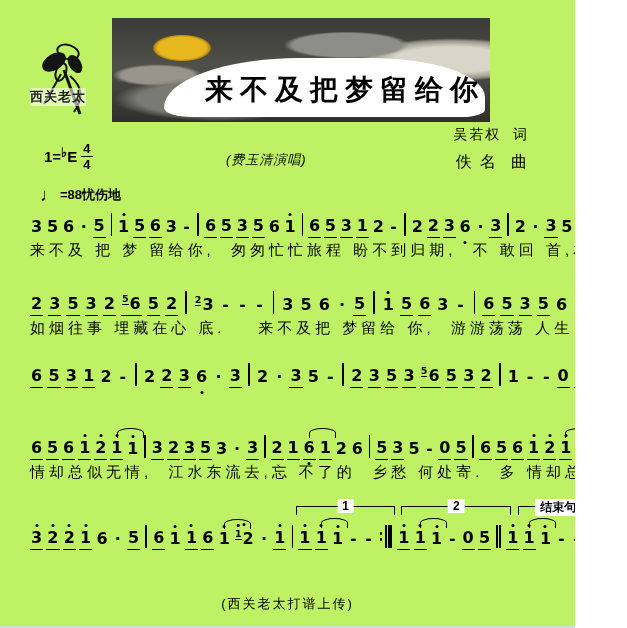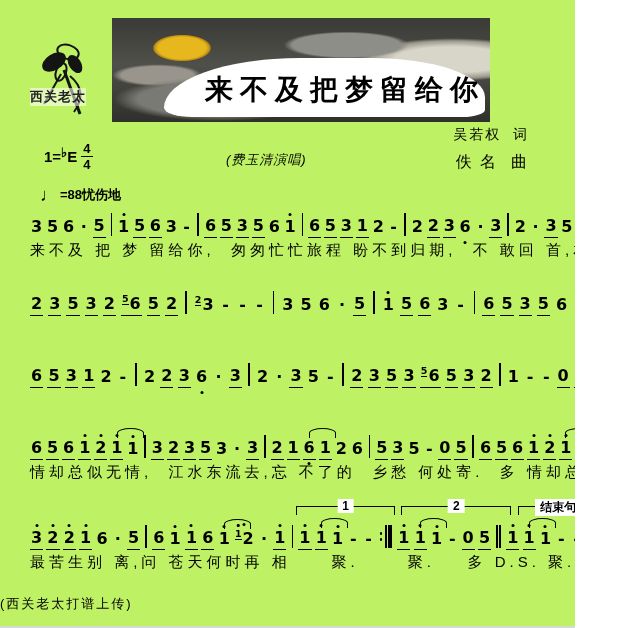--- a/index.html
+++ b/index.html
@@ -65,21 +65,21 @@
          font-style:italic;font-weight:700;font-size:15px;}
 
   .brackets{position:relative;height:16px;}
   .bracket{position:absolute;top:6px;height:8px;border:1.6px solid #000;border-bottom:none;}
   .blabel{position:absolute;top:-8px;left:50%;transform:translateX(-50%);background:#fff;
           padding:0 5px;font-size:12px;font-weight:700;white-space:nowrap;}
   .bk1{left:47%;width:17%;}
   .bk2{left:65.5%;width:19%;}
   .bk3{left:86%;width:14%;text-decoration:underline;}
 
-  .footer-credit{position:absolute;left:0;right:0;top:595px;font-size:13px;letter-spacing:2px;}
+  .footer-credit{position:absolute;left:0;right:0;top:595px;text-align:center;font-size:13px;letter-spacing:2px;}
   .bottom-edge{position:absolute;left:0;right:0;bottom:0;height:2px;background:#d9d9d9;}
 </style>
 </head>
 <body>
 
 <div class="page">
 
   <div class="logo">
     <svg width="78" height="84" viewBox="0 0 78 84">
       <ellipse cx="26" cy="26" rx="13" ry="8" transform="rotate(-32 26 26)" fill="#141414"></ellipse>
@@ -214,20 +214,21 @@
         <span class="tok u"><b>6</b></span>
         <span class="tok u"><b>5</b></span>
         <span class="tok u"><b>3</b></span>
         <span class="tok u"><b>5</b></span>
         <span class="tok"><b>6</b></span>
         <span class="tok"><b>1</b><i class="od up"></i></span>
         <span class="bar">
           <i class="ln"></i>
         </span>
       </div>
+    <div class="lyrics">如烟往事 埋藏在心 底.    来不及把 梦留给 你,  游游荡荡 人生</div>
   </div>
 
   <div class="score-line" style="top:354px">
     <span class="segno">§</span>
     <div class="notes">
         <span class="tok u"><b>6</b></span>
         <span class="tok u"><b>5</b></span>
         <span class="tok u"><b>3</b></span>
         <span class="tok u"><b>1</b></span>
         <span class="tok"><b>2</b></span>
@@ -388,18 +389,17 @@
         <span class="tok u"><b>1</b><i class="od up"></i></span>
         <span class="tok u arc"><b>1</b><i class="od up"></i></span>
         <span class="tok"><b>1</b><i class="od up"></i></span>
         <span class="tok"><b>-</b></span>
         <span class="tok"><b>-</b></span>
         <span class="bar">
           <i class="ln"></i>
           <i class="ln thick"></i>
         </span>
       </div>
-    <div class="lyrics">最苦生别 离,问 苍天何时再 相     聚.      聚.    多 D.S. 聚.</div>
   </div>
 
   <div class="footer-credit">(西关老太打谱上传)</div>
   <div class="bottom-edge"></div>
 </div>
 
 </body></html>

